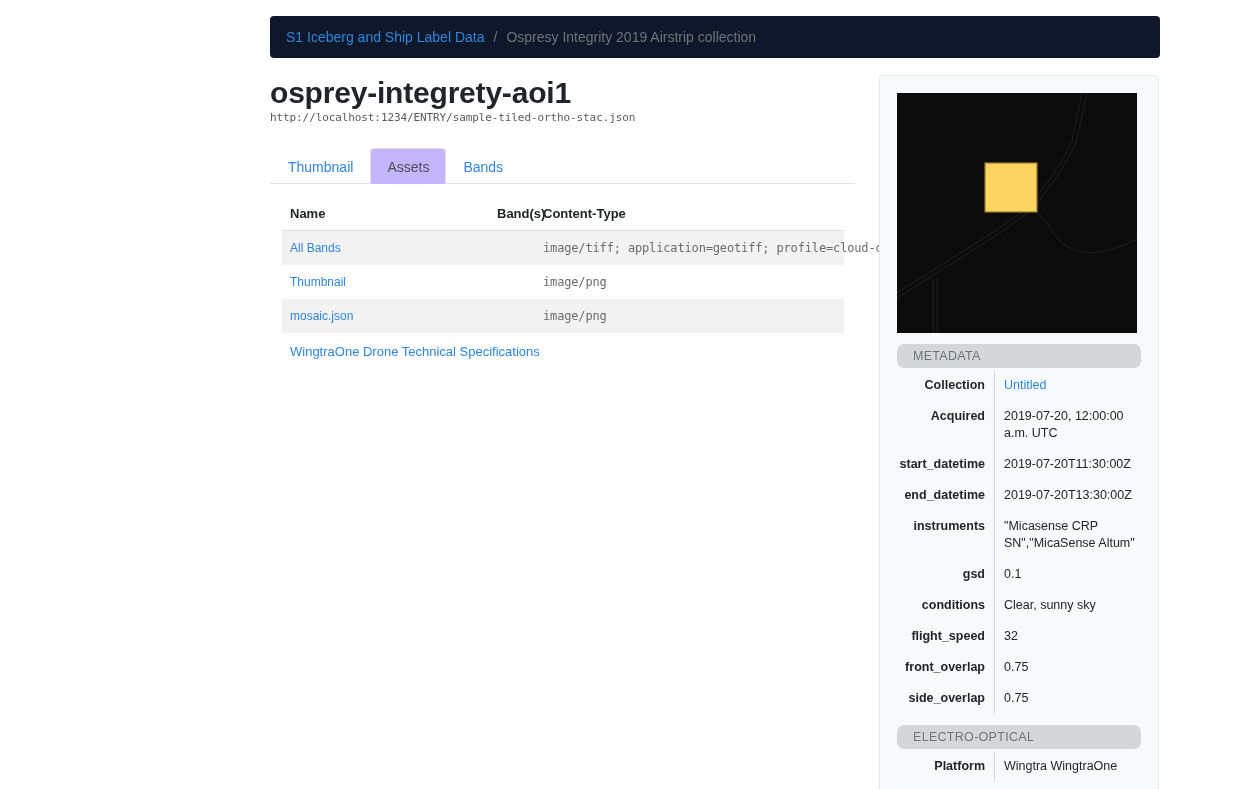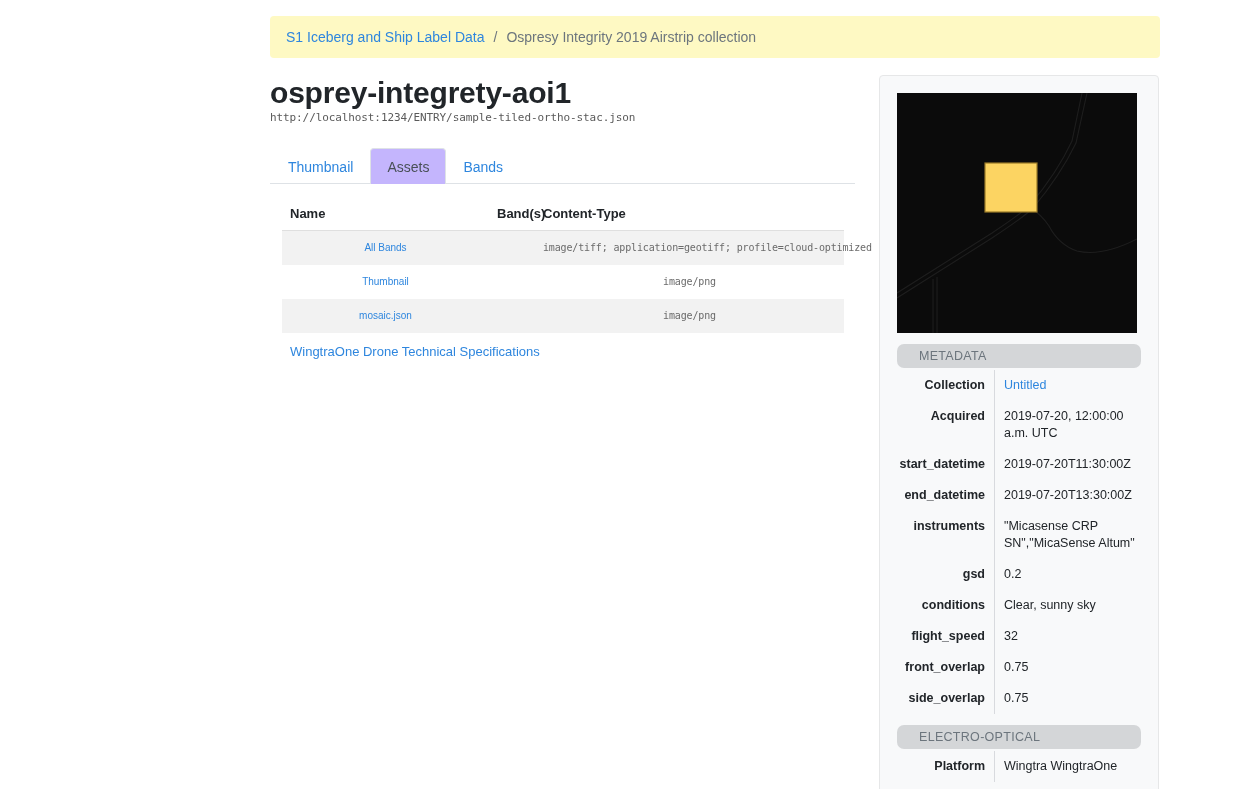--- a/index.html
+++ b/index.html
@@ -19,21 +19,21 @@
   }
   .page {
     position: absolute;
     left: 270px;
     top: 0;
     width: 890px;
   }
 
   
   .breadcrumb {
-    background: #fef9c3;
+    background: #0f172a;
     border-radius: 4px;
     margin-top: 16px;
     padding: 12px 16px;
     font-size: 14px;
     line-height: 18px;
     display: flex;
     align-items: center;
   }
   .breadcrumb a {
     color: #2e86de;
@@ -115,24 +115,23 @@
     text-align: left;
     font-size: 13px;
     font-weight: bold;
     color: #212529;
     padding: 0 8px 9px 8px;
     border-bottom: 1px solid #dfdfdf;
     white-space: nowrap;
   }
   table.assets td {
     padding: 9px 8px;
-    font-size: 10px;
+    font-size: 12px;
     vertical-align: middle;
     line-height: 16px;
-    text-align: center;
   }
   table.assets tbody tr:nth-child(odd) { background: #f2f2f2; }
   table.assets tbody tr:nth-child(even) { background: #ffffff; }
   .col-name  { width: 207px; }
   .col-bands { width: 46px; }
   .col-ctype { width: auto; }
   td.ctype {
     font-family: "DejaVu Sans Mono", "Liberation Mono", monospace;
     font-size: 11px;
     color: #6b6b6b;
@@ -171,21 +170,21 @@
     display: block;
   }
   .thumb-wrap svg { display: block; }
 
   .meta-section-header {
     background: #d4d6d8;
     border-radius: 7px;
     color: #6c757d;
     font-size: 12.5px;
     letter-spacing: 0.3px;
-    padding: 5px 22px;
+    padding: 5px 16px;
     margin-top: 11px;
     margin-bottom: 2px;
   }
   table.meta {
     border-collapse: collapse;
     width: 100%;
     table-layout: fixed;
   }
   table.meta th {
     width: 88px;
@@ -315,21 +314,21 @@
                   <tr>
                     <th>end_datetime</th>
                     <td>2019-07-20T13:30:00Z</td>
                   </tr>
                   <tr>
                     <th>instruments</th>
                     <td>"Micasense CRP SN","MicaSense Altum"</td>
                   </tr>
                   <tr>
                     <th>gsd</th>
-                    <td>0.2</td>
+                    <td>0.1</td>
                   </tr>
                   <tr>
                     <th>conditions</th>
                     <td>Clear, sunny sky</td>
                   </tr>
                   <tr>
                     <th>flight_speed</th>
                     <td>32</td>
                   </tr>
                   <tr>

